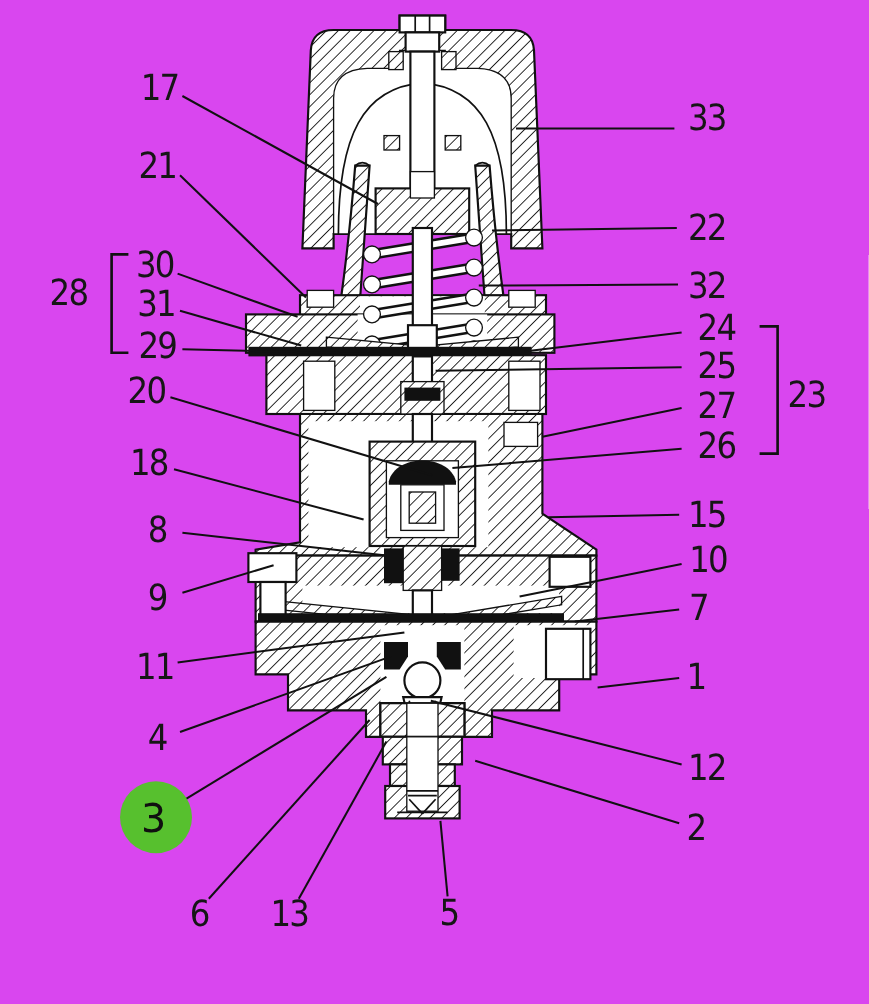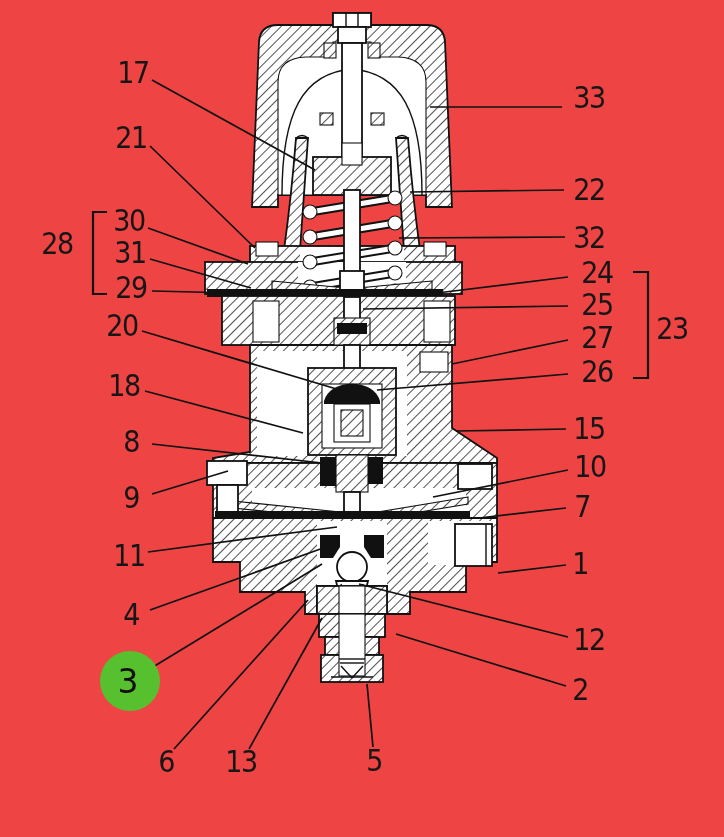--- a/index.html
+++ b/index.html
@@ -1,16 +1,16 @@
 <!DOCTYPE html>
 <html><head>
 <meta charset="utf-8">
 <style>
   html,body{margin:0;padding:0;background:#ffffff;}
-  .stage{position:relative;width:724px;height:837px;background:#ef4444;overflow:hidden;}
+  .stage{position:relative;width:724px;height:837px;background:#d946ef;overflow:hidden;}
   svg{position:absolute;left:0;top:0;}
   text.callout{
     font-family:"DejaVu Sans","Liberation Sans",sans-serif;
     font-size:30px;
     font-stretch:condensed;
     letter-spacing:-1.5px;
     fill:#161616;
   }
   text.marker-num{
     font-family:"DejaVu Sans","Liberation Sans",sans-serif;

